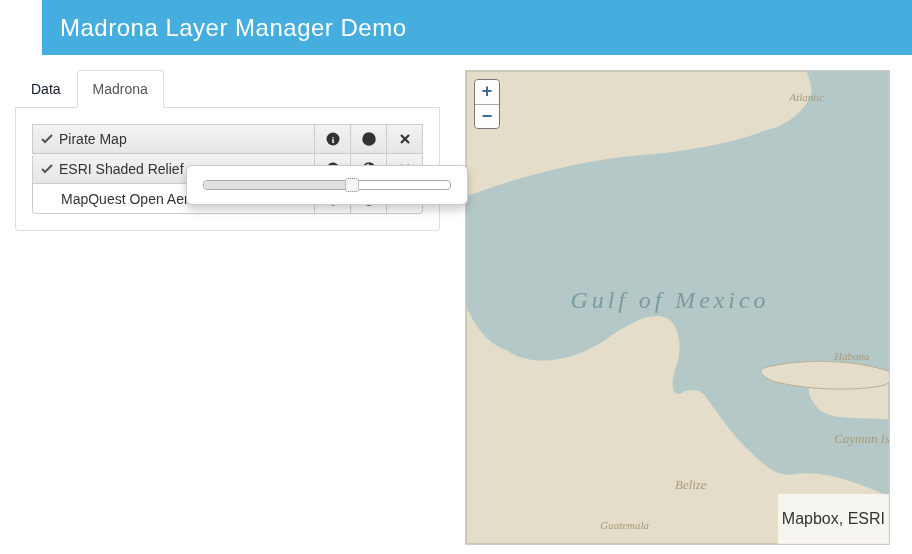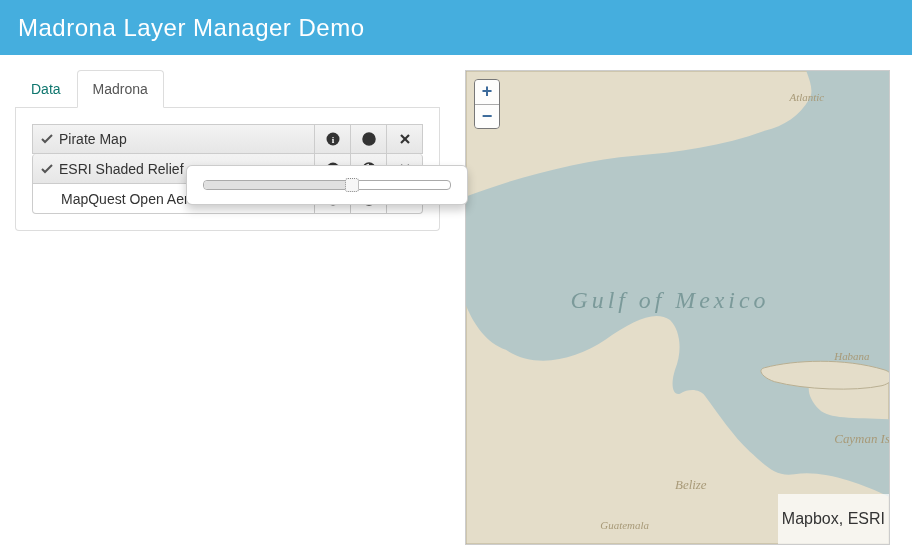--- a/index.html
+++ b/index.html
@@ -1,24 +1,24 @@
 <!DOCTYPE html>
 <html><head>
 <meta charset="utf-8">
 <style>
   * { box-sizing: border-box; margin: 0; padding: 0; }
   body { font-family: "Helvetica Neue", Helvetica, Arial, sans-serif; font-size: 14px; color: #333; background: #fff; width: 912px; height: 554px; overflow: hidden; }
-  .header { background: #45aede; color: #fff; padding: 12px 18px; height: 55px; display: flex; align-items: center; }
+  .header { background: #45aede; color: #fff; padding: 12px 18px; height: 55px; display: flex; align-items: center; margin-left: 42px; }
   .header h1 { font-size: 24px; font-weight: 400; letter-spacing: 0.5px; }
   .content { display: flex; padding: 15px; gap: 25px; }
   .left-col { flex: 0 0 425px; }
   .right-col { flex: 1; }
 
   .tabs { border-bottom: 1px solid #ddd; display: flex; }
-  .tab { padding: 10px 15px; margin-bottom: -1px; border: 1px solid transparent; border-radius: 4px 4px 0 0; cursor: pointer; color: #0f766e; background: none; font-size: 14px; }
+  .tab { padding: 10px 15px; margin-bottom: -1px; border: 1px solid transparent; border-radius: 4px 4px 0 0; cursor: pointer; color: #0f172a; background: none; font-size: 14px; }
   .tab.active { color: #555; background: #fff; border-color: #ddd #ddd #fff; cursor: default; }
 
   .tab-pane { border: 1px solid #ddd; border-top: none; padding: 16px; border-radius: 0 0 4px 4px; }
 
   .layer-list { width: 100%; }
   .layer-row { display: flex; min-height: 30px; }
   .layer-name-cell { flex: 1; display: flex; align-items: center; gap: 6px; padding: 4px 8px; border: 1px solid #ccc; background: #fff; cursor: pointer; }
   .layer-name-cell.active { background: linear-gradient(to bottom, #f3f3f3, #e6e6e6); }
   .layer-btn { width: 36px; display: flex; align-items: center; justify-content: center; border: 1px solid #ccc; border-left: none; background: #fff; cursor: pointer; color: #333; }
   .layer-name-cell.active ~ .layer-btn,

